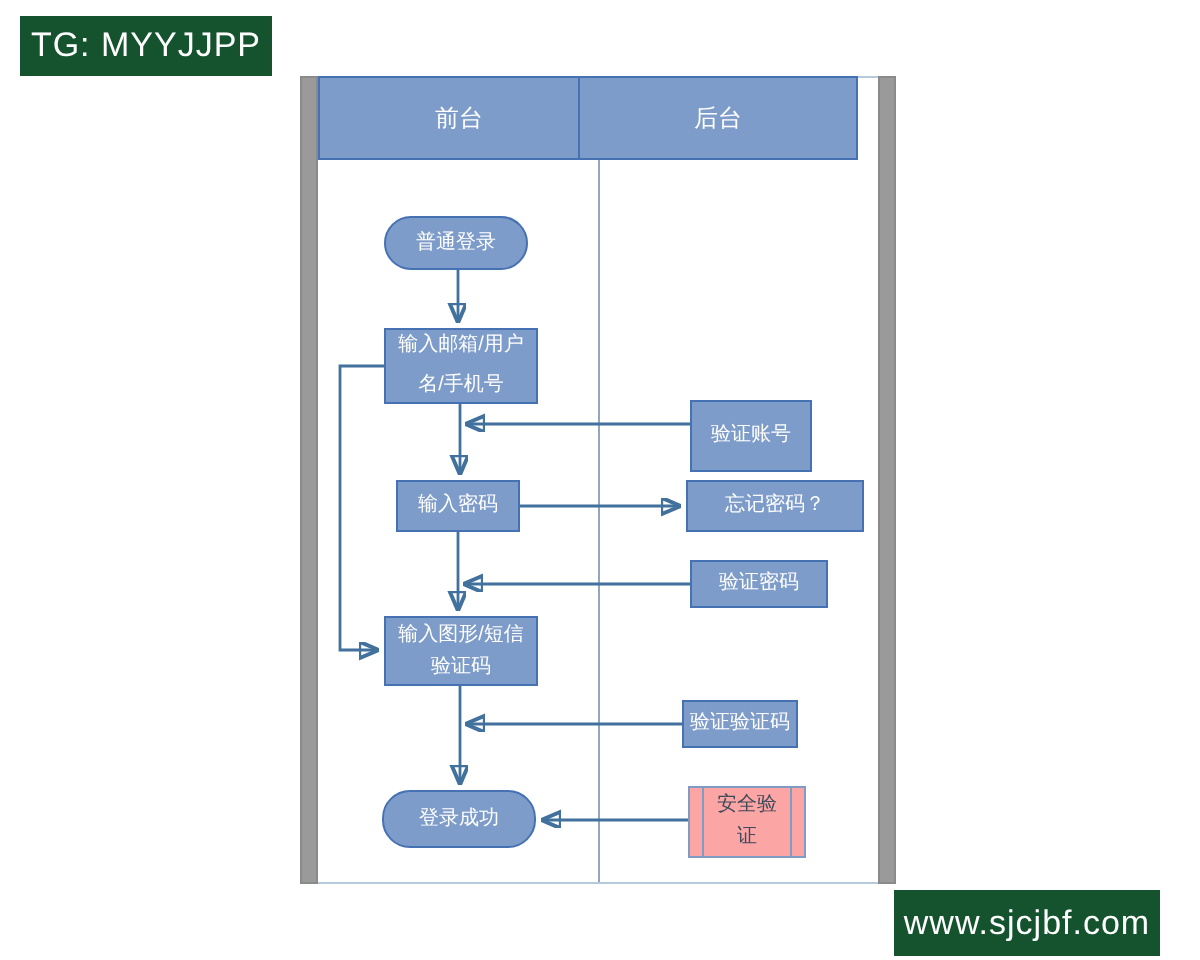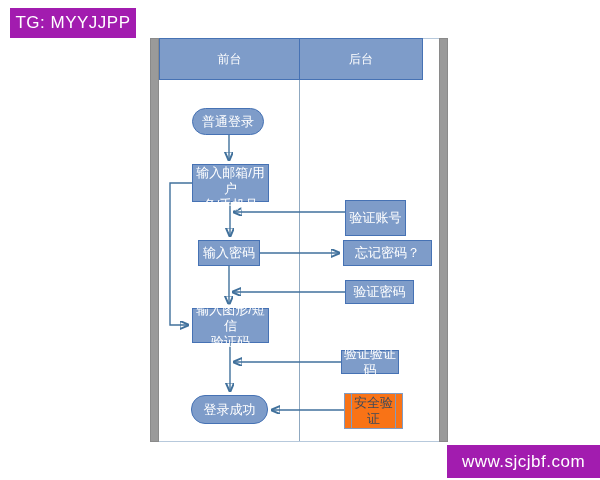--- a/index.html
+++ b/index.html
@@ -1,49 +1,49 @@
 <!DOCTYPE html>
 <html><head>
 <meta charset="utf-8">
 <style>
   html,body{margin:0;padding:0;background:#ffffff;}
   .page{
     position:relative;width:600px;height:480px;background:#ffffff;
     font-family:"Liberation Sans", sans-serif;overflow:hidden;
   }
   .watermark{
-    position:absolute;background:#a21caf;color:#ffffff;
+    position:absolute;background:#14532d;color:#ffffff;
     display:flex;align-items:center;justify-content:center;
     font-size:17px;letter-spacing:0.5px;
   }
   .wm-top{left:10px;top:8px;width:126px;height:30px;}
-  .wm-bottom{left:447px;top:445px;width:153px;height:33px;}
+  .wm-bottom{left:447px;top:445px;width:133px;height:33px;}
 
   
   .pool{position:absolute;left:150px;top:38px;width:298px;height:404px;border:1px solid #B7C9DC;box-sizing:border-box;}
   .pool-bar{position:absolute;top:38px;width:9px;height:404px;background:#9A9A9A;border:1px solid #8A8A8A;box-sizing:border-box;}
   .bar-left{left:150px;}
   .bar-right{left:439px;}
   .lane-header{
     position:absolute;top:38px;height:42px;background:#7E9CC9;border:1px solid #4672B4;
     box-sizing:border-box;display:flex;align-items:center;justify-content:center;
     color:#ffffff;font-size:12px;
   }
   .lh-left{left:159px;width:141px;}
-  .lh-right{left:299px;width:124px;}
+  .lh-right{left:289px;width:140px;}
   .lane-divider{position:absolute;left:299px;top:80px;width:1px;height:361px;background:#8FA8C0;}
 
   
   .node{
     position:absolute;background:#7E9CC9;border:1px solid #4672B4;box-sizing:border-box;
-    color:#ffffff;font-size:13px;line-height:16px;text-align:center;
+    color:#ffffff;font-size:10px;line-height:16px;text-align:center;
     display:flex;flex-direction:column;align-items:center;justify-content:center;
   }
   .terminator{border-radius:14px;}
-  .predef{background:#f97316;color:#3F4A5A;border:1px solid #7F9CC4;}
+  .predef{background:#fca5a5;color:#3F4A5A;border:1px solid #7F9CC4;}
   .predef .sidebar-line{position:absolute;top:0;bottom:0;width:1px;background:#7F9CC4;}
   .sb-l{left:6px;} .sb-r{right:6px;}
 
   #n-start{left:192px;top:108px;width:72px;height:27px;}
   #n-input-account{left:192px;top:164px;width:77px;height:38px;justify-content:space-between;}
   #n-input-password{left:198px;top:240px;width:62px;height:26px;text-align:right;}
   #n-input-captcha{left:192px;top:308px;width:77px;height:35px;}
   #n-login-success{left:191px;top:395px;width:77px;height:29px;}
   #n-verify-account{left:345px;top:200px;width:61px;height:36px;}
   #n-forgot-password{left:343px;top:240px;width:89px;height:26px;}

